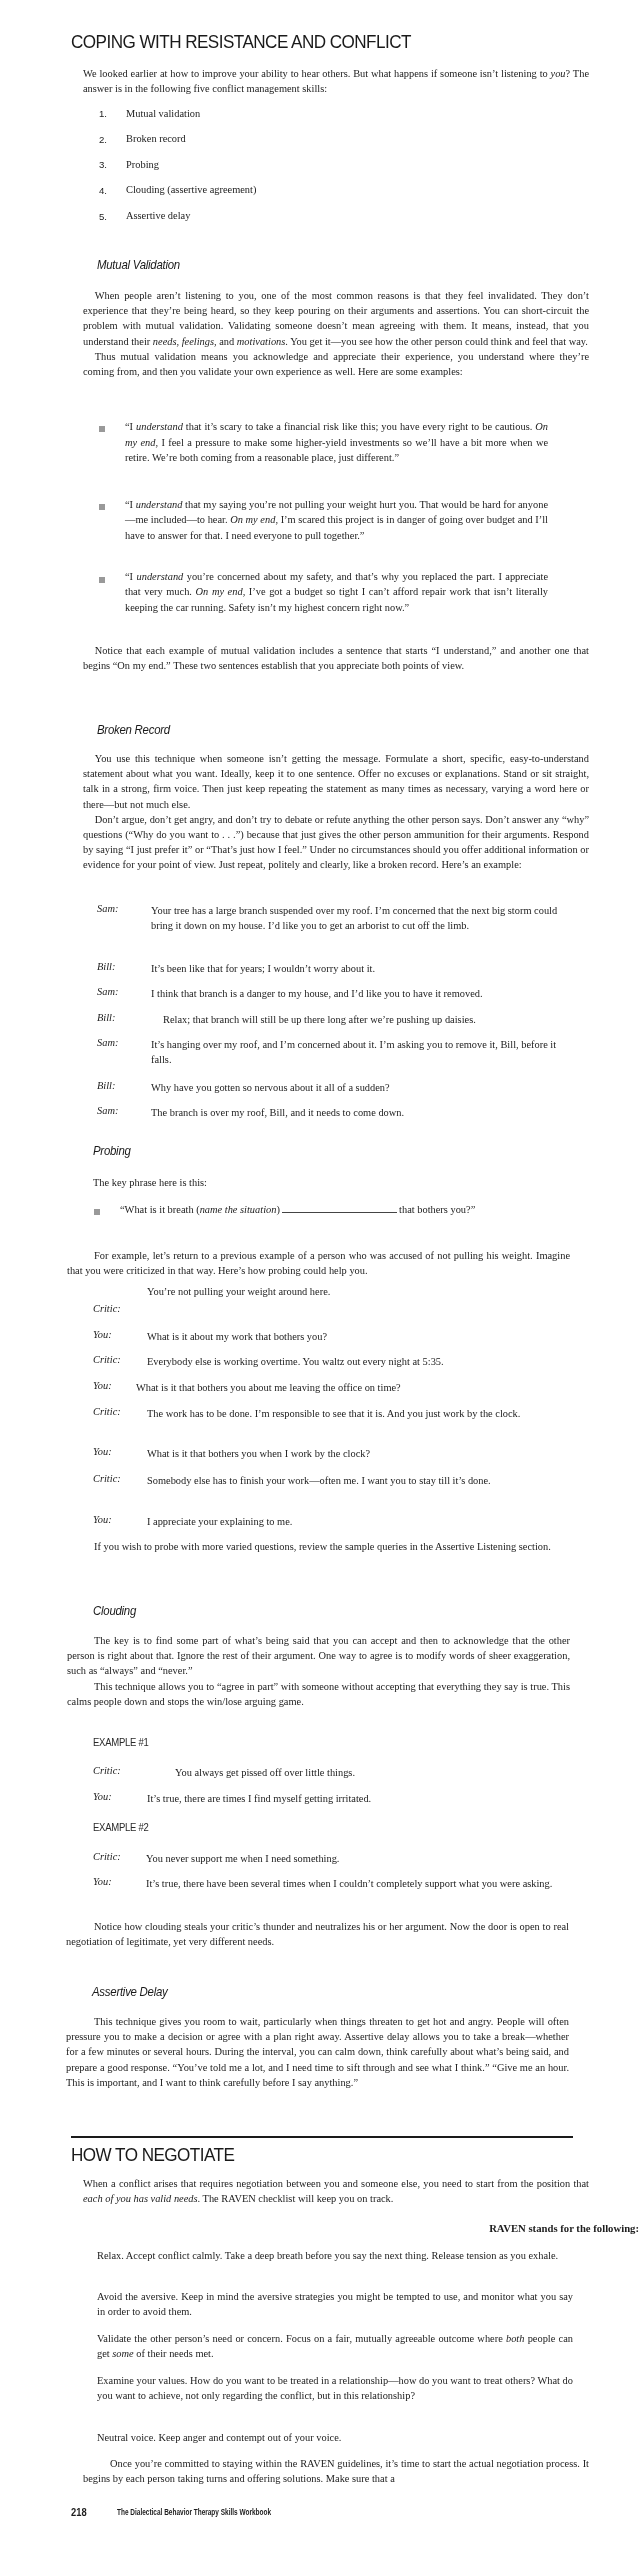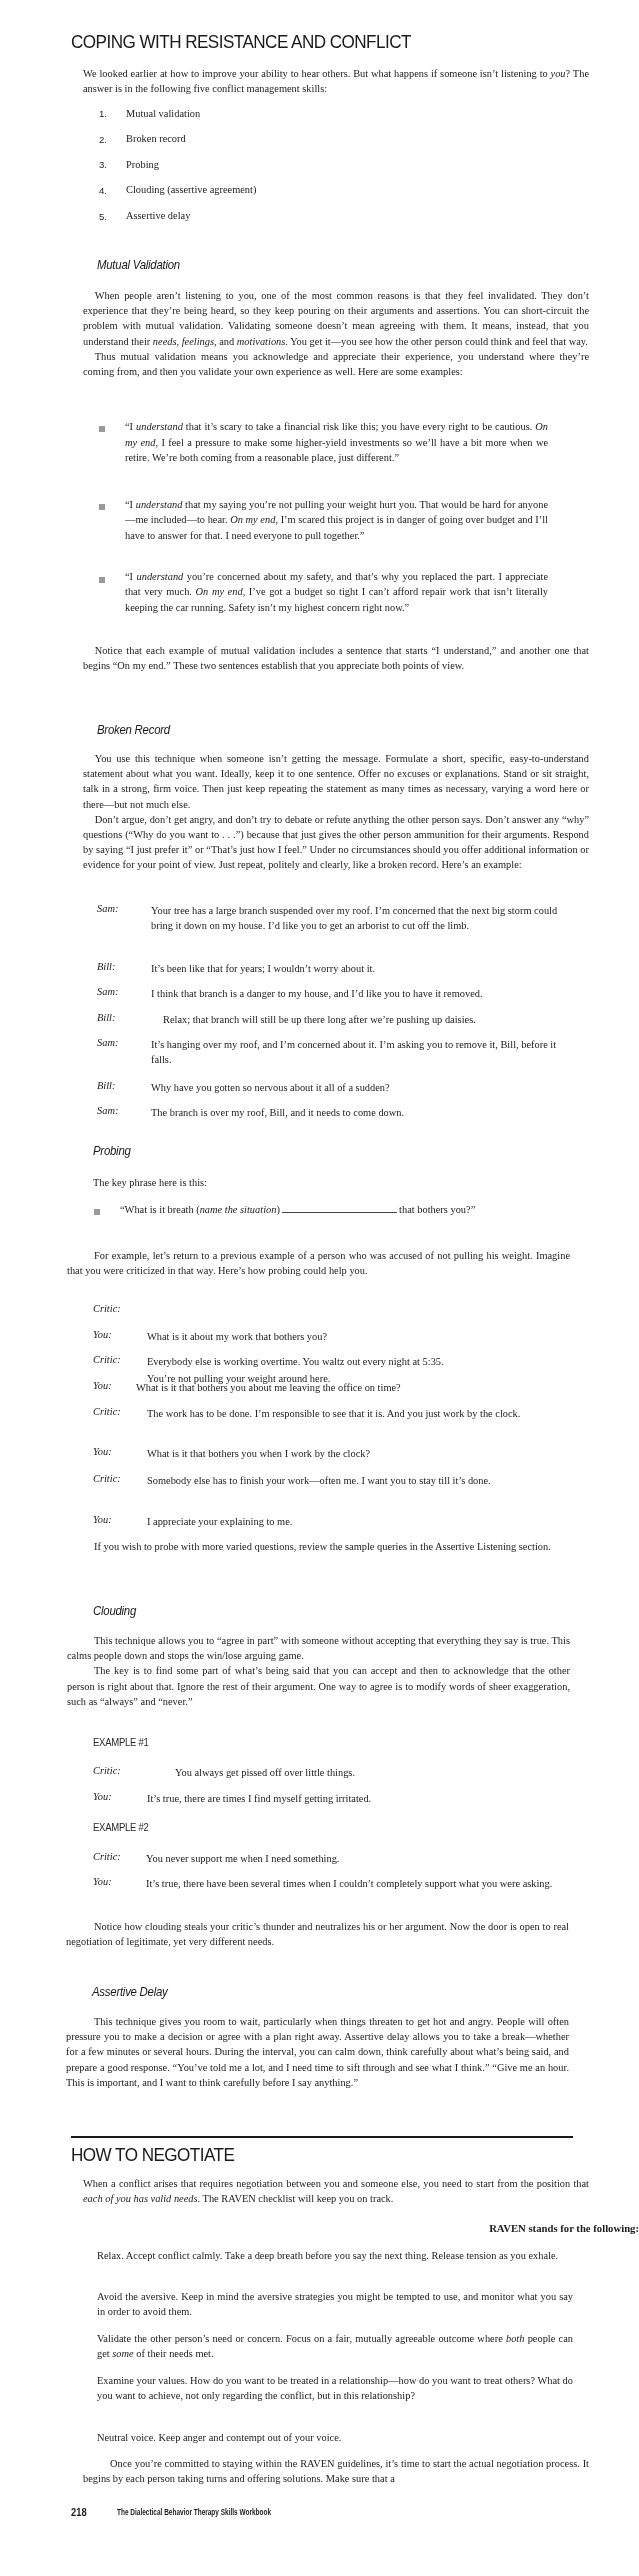--- a/index.html
+++ b/index.html
@@ -102,21 +102,21 @@
 <div class="abs" style="left:120px;top:1202px;width:426px;font-size:10.4px;line-height:15.4px;color:#222;">
   <span>“What is it breath (</span><i>name the situation</i><span>)</span><span class="blank"></span><span>that bothers you?”</span>
 </div>
 
 <div class="abs body" style="left:67px;width:503px;top:1248px;">
   <p style="text-indent:27px;">For example, let’s return to a previous example of a person who was accused of not pulling his weight. Imagine that you were criticized in that way. Here’s how probing could help you.</p>
 </div>
 
 <div>
   <div class="dl-spk" style="left:93px;top:1303px;">Critic:</div>
-  <div class="dl-txt" style="left:147px;top:1371px;width:426px;">You’re not pulling your weight around here.</div>
+  <div class="dl-txt" style="left:147px;top:1284px;width:426px;">You’re not pulling your weight around here.</div>
   <div class="dl-spk" style="left:93px;top:1329px;">You:</div>
   <div class="dl-txt" style="left:147px;top:1329px;width:426px;">What is it about my work that bothers you?</div>
   <div class="dl-spk" style="left:93px;top:1354px;">Critic:</div>
   <div class="dl-txt" style="left:147px;top:1354px;width:426px;">Everybody else is working overtime. You waltz out every night at 5:35.</div>
   <div class="dl-spk" style="left:93px;top:1380px;">You:</div>
   <div class="dl-txt" style="left:136px;top:1380px;width:426px;">What is it that bothers you about me leaving the office on time?</div>
   <div class="dl-spk" style="left:93px;top:1406px;">Critic:</div>
   <div class="dl-txt" style="left:147px;top:1406px;width:423px;">The work has to be done. I’m responsible to see that it is. And you just work by the clock.</div>
   <div class="dl-spk" style="left:93px;top:1446px;">You:</div>
   <div class="dl-txt" style="left:147px;top:1446px;width:426px;">What is it that bothers you when I work by the clock?</div>
@@ -126,22 +126,22 @@
   <div class="dl-txt" style="left:147px;top:1514px;width:426px;">I appreciate your explaining to me.</div>
 </div>
 
 <div class="abs body" style="left:67px;width:503px;top:1539px;">
   <p style="text-indent:27px;">If you wish to probe with more varied questions, review the sample queries in the Assertive Listening section.</p>
 </div>
 
 <div class="abs h2" style="left:93px;top:1603px;">Clouding</div>
 
 <div class="abs body" style="left:67px;width:503px;top:1633px;">
+  <p style="text-indent:27px;">The key is to find some part of what’s being said that you can accept and then to acknowledge that the other person is right about that. Ignore the rest of their argument. One way to agree is to modify words of sheer exaggeration, such as “always” and “never.”</p>
   <p style="text-indent:27px;">This technique allows you to “agree in part” with someone without accepting that everything they say is true. This calms people down and stops the win/lose arguing game.</p>
-  <p style="text-indent:27px;">The key is to find some part of what’s being said that you can accept and then to acknowledge that the other person is right about that. Ignore the rest of their argument. One way to agree is to modify words of sheer exaggeration, such as “always” and “never.”</p>
 </div>
 
 <div class="abs ex" style="left:93px;top:1736px;">EXAMPLE #1</div>
 <div>
   <div class="dl-spk" style="left:93px;top:1765px;">Critic:</div>
   <div class="dl-txt" style="left:147px;top:1765px;width:426px;margin-left:28px;">You always get pissed off over little things.</div>
   <div class="dl-spk" style="left:93px;top:1791px;">You:</div>
   <div class="dl-txt" style="left:147px;top:1791px;width:426px;">It’s true, there are times I find myself getting irritated.</div>
 </div>
 

